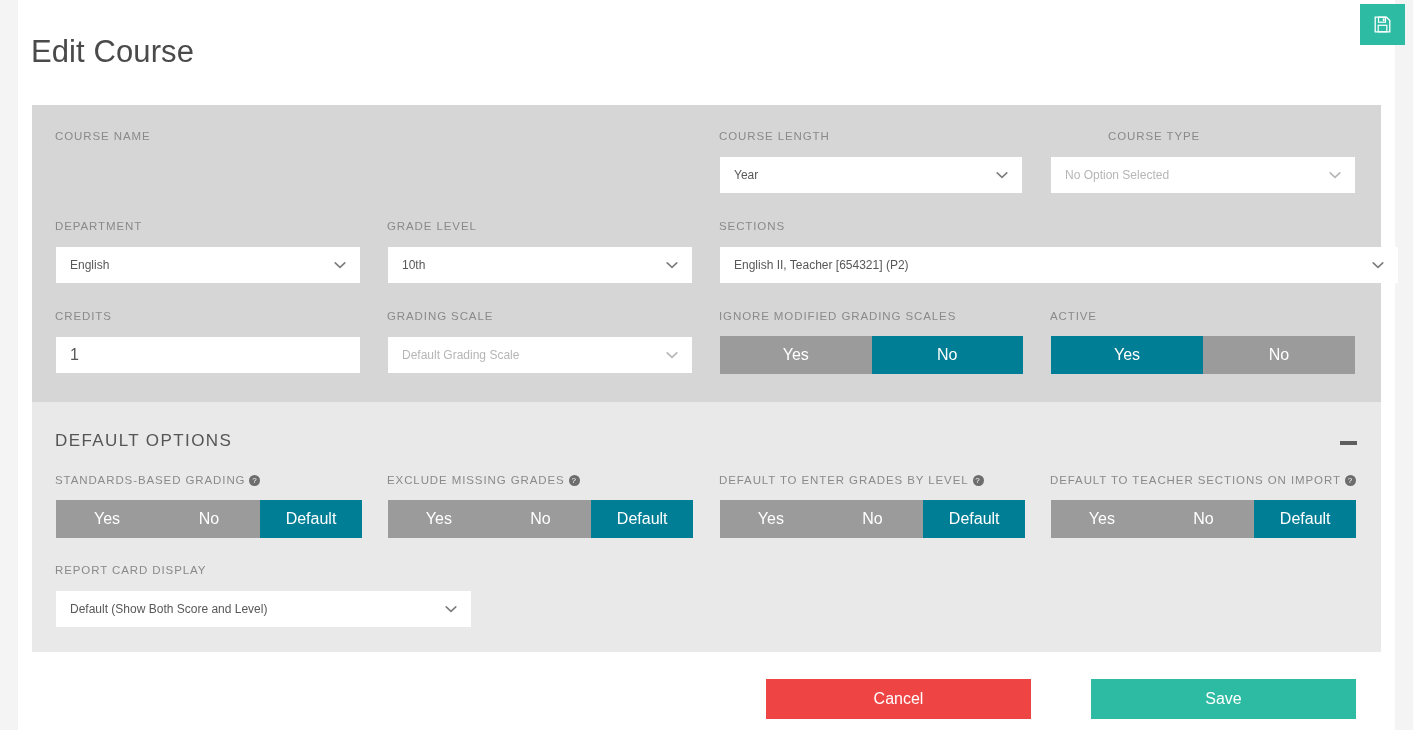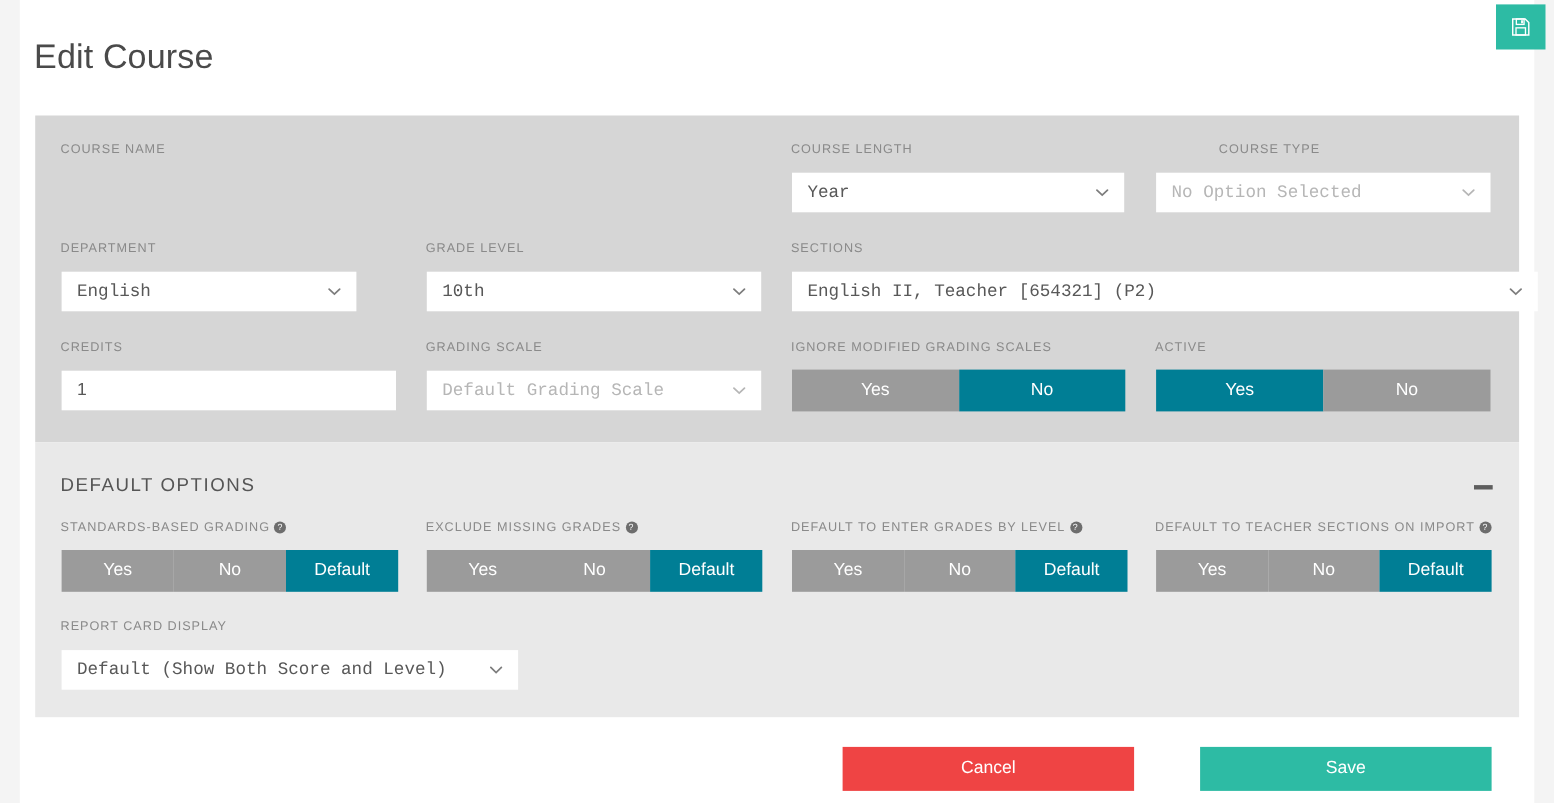--- a/index.html
+++ b/index.html
@@ -112,25 +112,24 @@
     position: absolute;
     background: #ffffff;
     height: 36px;
     display: flex;
     align-items: center;
     padding: 0 12px 0 14px;
     cursor: pointer;
   }
   .selbox .sel-text {
     flex: 1;
-    font-size: 16px;
+    font-size: 12px;
     color: #585858;
     white-space: nowrap;
     overflow: hidden;
-    font-family: Liberation Mono, monospace;
   }
   .selbox.placeholder-val .sel-text { color: #b6b6b6; }
   .chev {
     width: 16px;
     height: 16px;
     flex: 0 0 16px;
     display: block;
   }
 
   
@@ -248,21 +247,21 @@
 
   <div class="fld-label" style="left:1108px;top:130px;">COURSE TYPE</div>
   <div class="selbox placeholder-val" style="left:1051px;top:157px;width:304px;">
     <span class="sel-text">No Option Selected</span>
     <svg class="chev" viewBox="0 0 16 16">
       <path d="M3.2 5.8L8 10.4l4.8-4.6" stroke="#b6b6b6" stroke-width="1.6" fill="none" stroke-linecap="round"></path>
     </svg>
   </div>
 
   <div class="fld-label" style="left:55px;top:220px;">DEPARTMENT</div>
-  <div class="selbox" style="left:56px;top:247px;width:268px;">
+  <div class="selbox" style="left:56px;top:247px;width:304px;">
     <span class="sel-text">English</span>
     <svg class="chev" viewBox="0 0 16 16">
       <path d="M3.2 5.8L8 10.4l4.8-4.6" stroke="#7d7d7d" stroke-width="1.6" fill="none" stroke-linecap="round"></path>
     </svg>
   </div>
 
   <div class="fld-label" style="left:387px;top:220px;">GRADE LEVEL</div>
   <div class="selbox" style="left:388px;top:247px;width:304px;">
     <span class="sel-text">10th</span>
     <svg class="chev" viewBox="0 0 16 16">

